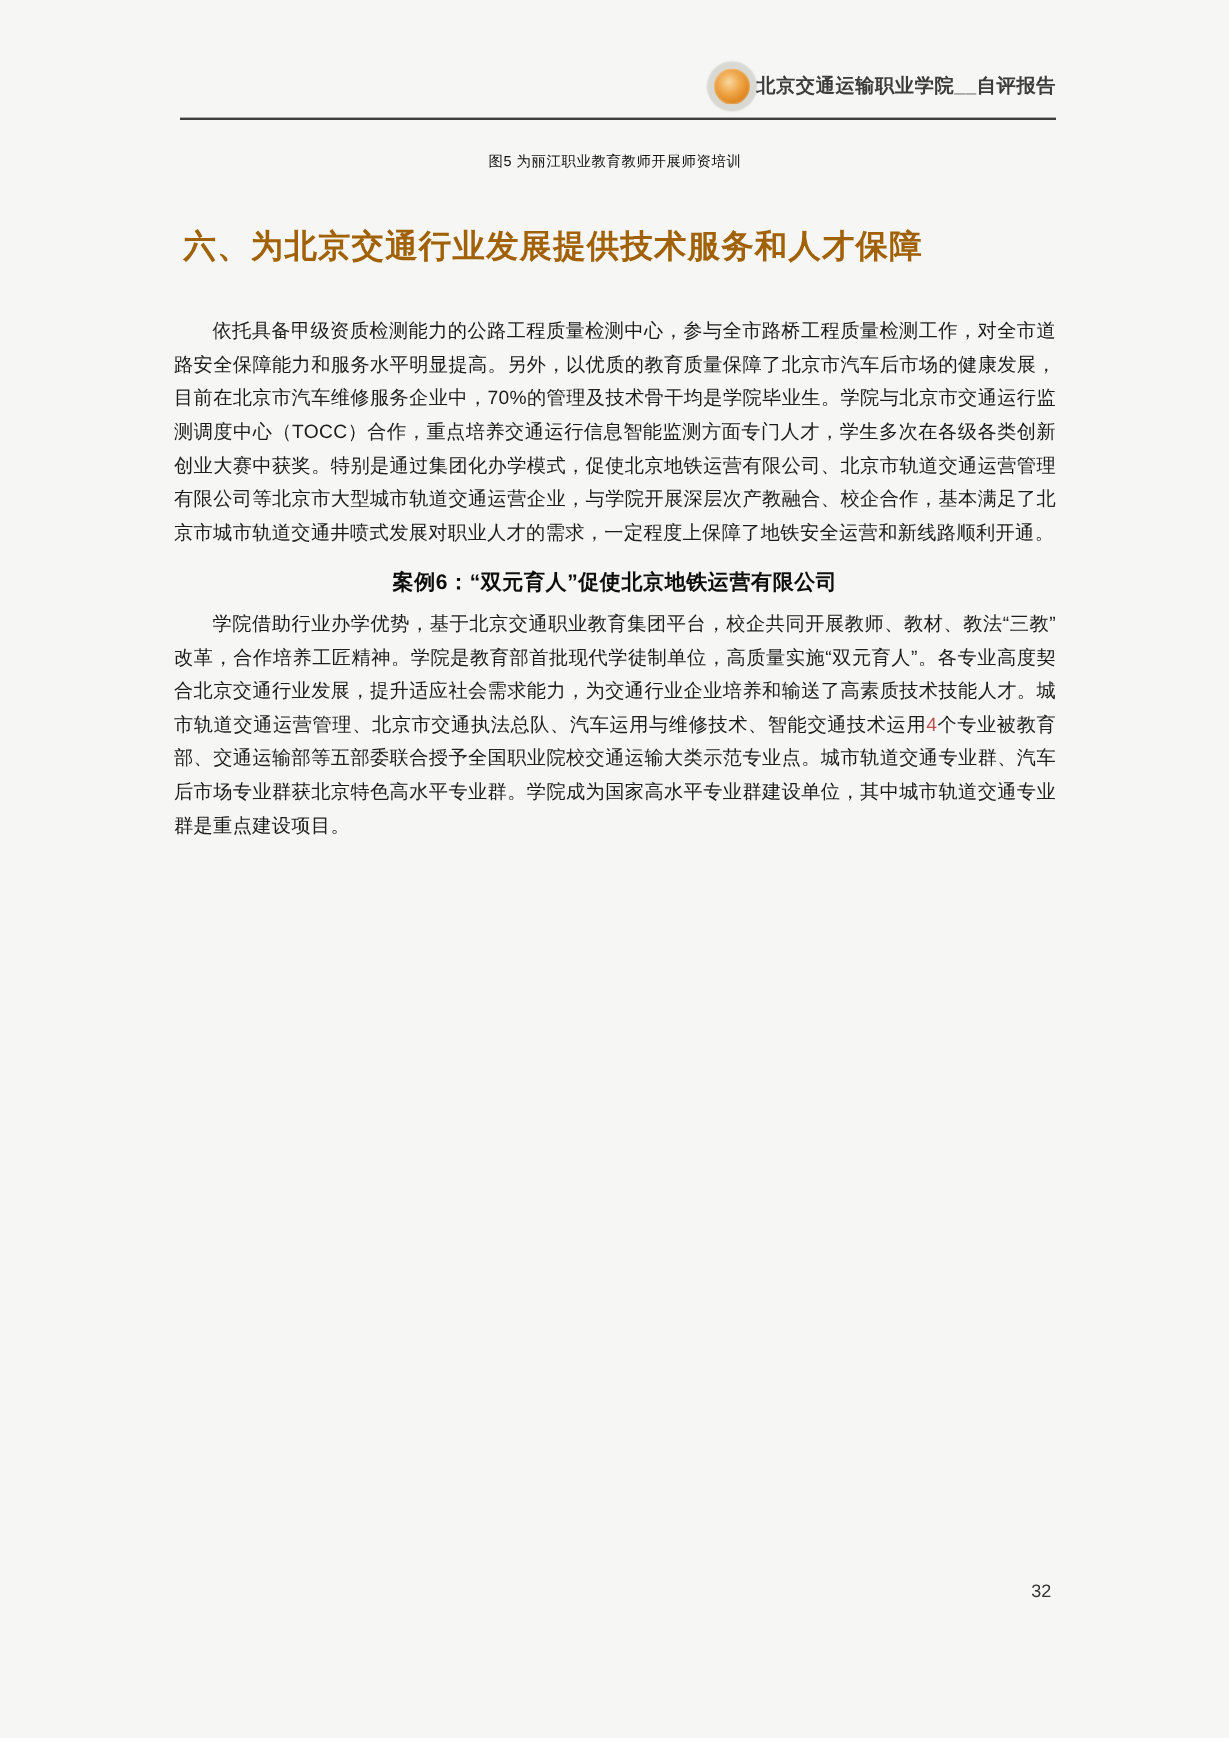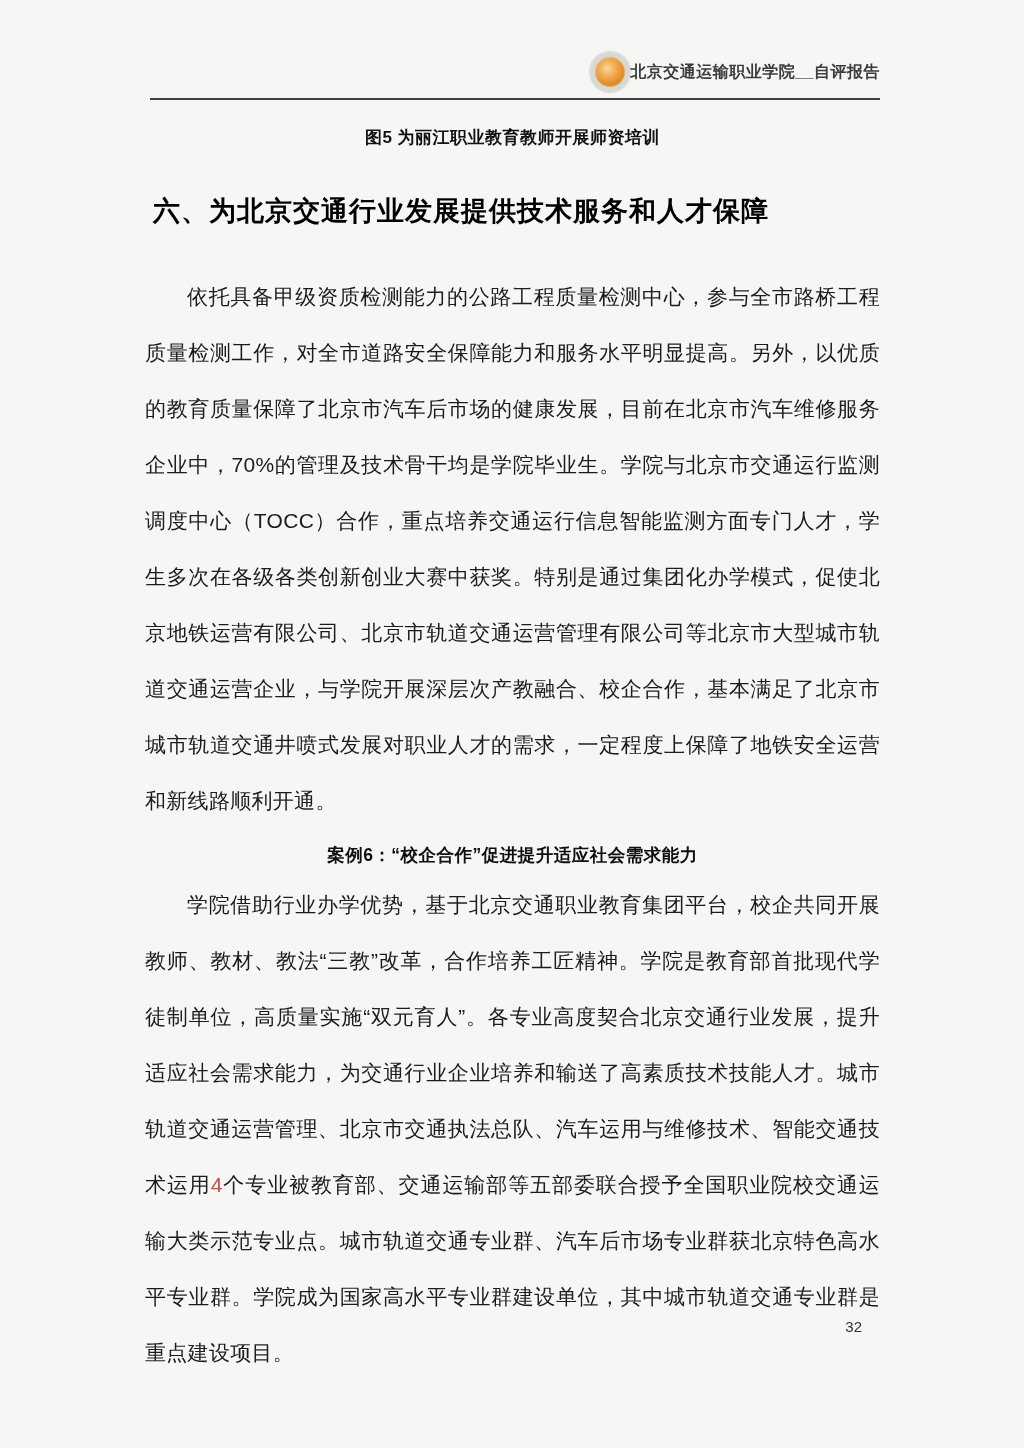--- a/index.html
+++ b/index.html
@@ -41,62 +41,62 @@
   }
   .header-rule {
     border: none;
     border-top: 2.5px solid #3f3f3f;
     margin: 0 0 0 5px;
   }
   
   .figure-caption {
     margin-top: 26px;
     text-align: center;
-    font-size: 17px;
-    font-weight: 700;
+    font-size: 12px;
+    font-weight: 400;
     color: #111;
     letter-spacing: 0.5px;
   }
   
   .section-heading {
     margin: 44px 0 0 8px;
     font-family: "Liberation Serif", "DejaVu Serif", serif;
     font-size: 27px;
     font-weight: 700;
-    color: #000000;
+    color: #a16207;
     letter-spacing: 1px;
   }
   
   .body-text {
     margin-top: 40px;
   }
   .body-text p {
     margin: 0;
-    font-size: 21px;
-    line-height: 56px;
+    font-size: 16px;
+    line-height: 28px;
     text-align: justify;
     text-indent: 2em;
     color: #1c1c1c;
     letter-spacing: 0.3px;
   }
   .case-heading {
     margin: 6px 0 2px 0;
     text-align: center;
     font-size: 17.5px;
     font-weight: 700;
     color: #0e0e0e;
     line-height: 40px;
     letter-spacing: 0.5px;
   }
   .highlight-num { font-weight: 400; }
   
   .page-number {
     position: absolute;
     top: 1318px;
-    right: 18px;
+    right: 4px;
     font-size: 15px;
     color: #333;
   }
 </style>
 </head>
 <body>
 
 <div class="page">
 
   <div class="header">
@@ -104,19 +104,19 @@
     <span class="header-title">北京交通运输职业学院__自评报告</span>
   </div>
   <hr class="header-rule">
 
   <div class="figure-caption">图5 为丽江职业教育教师开展师资培训</div>
 
   <div class="section-heading">六、为北京交通行业发展提供技术服务和人才保障</div>
 
   <div class="body-text">
     <p>依托具备甲级资质检测能力的公路工程质量检测中心，参与全市路桥工程质量检测工作，对全市道路安全保障能力和服务水平明显提高。另外，以优质的教育质量保障了北京市汽车后市场的健康发展，目前在北京市汽车维修服务企业中，70%的管理及技术骨干均是学院毕业生。学院与北京市交通运行监测调度中心（TOCC）合作，重点培养交通运行信息智能监测方面专门人才，学生多次在各级各类创新创业大赛中获奖。特别是通过集团化办学模式，促使北京地铁运营有限公司、北京市轨道交通运营管理有限公司等北京市大型城市轨道交通运营企业，与学院开展深层次产教融合、校企合作，基本满足了北京市城市轨道交通井喷式发展对职业人才的需求，一定程度上保障了地铁安全运营和新线路顺利开通。</p>
-    <div class="case-heading">案例6：“校企合作”促进提升适应社会需求能力</div>
+    <div class="case-heading">案例6：“双元育人”促使北京地铁运营有限公司</div>
     <p><span>学院借助行业办学优势，基于北京交通职业教育集团平台，校企共同开展教师、教材、教法“三教”改革，合作培养工匠精神。学院是教育部首批现代学徒制单位，高质量实施“双元育人”。各专业高度契合北京交通行业发展，提升适应社会需求能力，为交通行业企业培养和输送了高素质技术技能人才。城市轨道交通运营管理、北京市交通执法总队、汽车运用与维修技术、智能交通技术运用</span><span class="highlight-num" style="color: rgb(192, 80, 77);">4</span><span>个专业被教育部、交通运输部等五部委联合授予全国职业院校交通运输大类示范专业点。城市轨道交通专业群、汽车后市场专业群获北京特色高水平专业群。学院成为国家高水平专业群建设单位，其中城市轨道交通专业群是重点建设项目。</span></p>
   </div>
 
   <div class="page-number">32</div>
 
 </div>
 
 </body></html>

